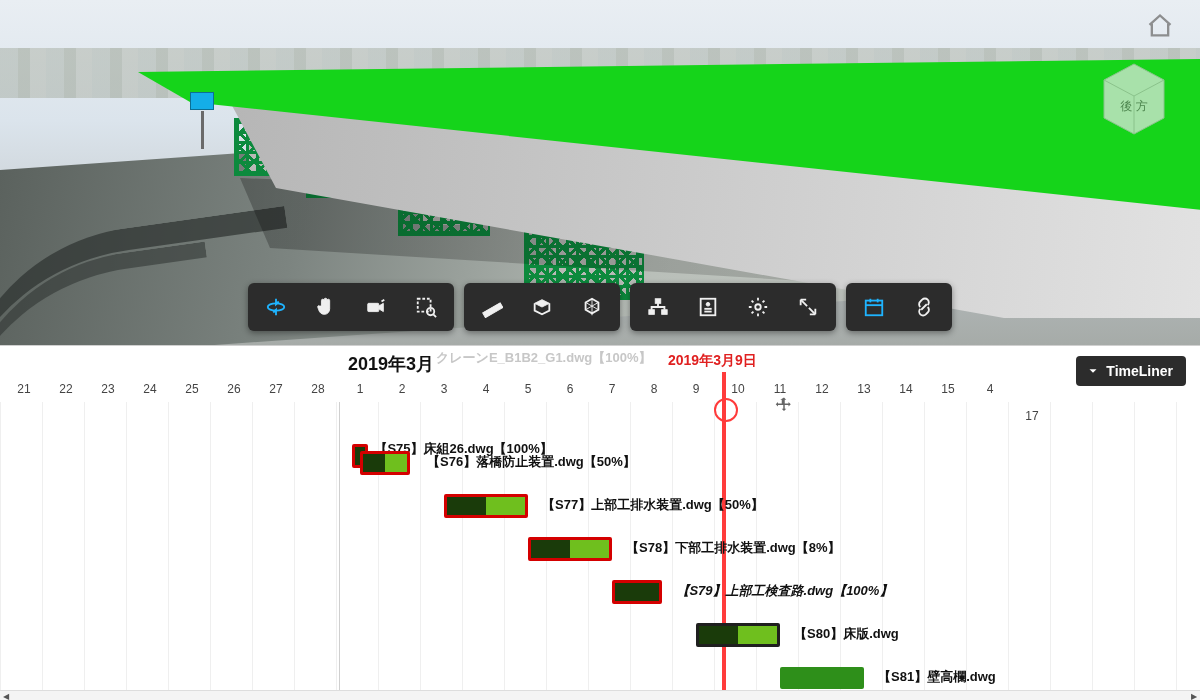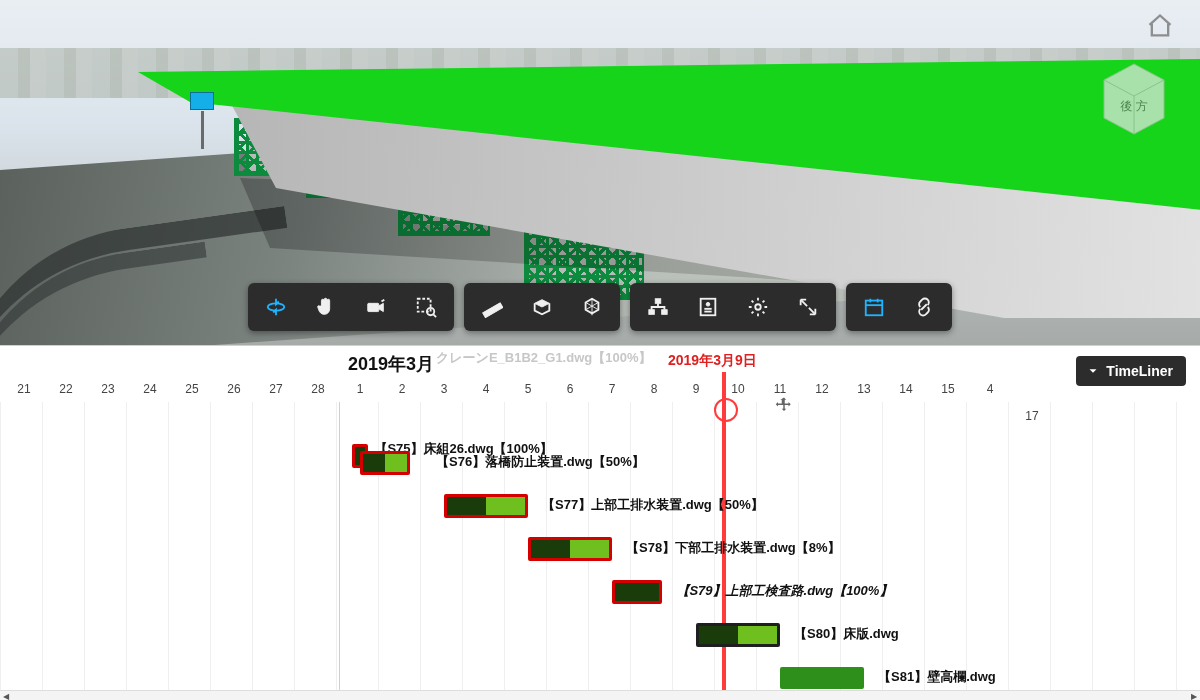--- a/index.html
+++ b/index.html
@@ -358,21 +358,21 @@
       <div class="task-row" style="top: 56px; margin-top: 36px;">
         <div class="bar" style="left: 351.6px; width: 16.8px;">
           <div class="done" style="width: 100%;"></div>
         </div>
         <div class="task-label" style="left: 374.4px; top: 2px;">【S75】床組26.dwg【100%】</div>
       </div>
       <div class="task-row" style="top: 99px;">
         <div class="bar" style="left: 360px; width: 50.4px;">
           <div class="done" style="width: 50%;"></div>
         </div>
-        <div class="task-label" style="left: 436px;">【S76】落橋防止装置.dwg【50%】</div>
+        <div class="task-label" style="left: 427px;">【S76】落橋防止装置.dwg【50%】</div>
       </div>
       <div class="task-row" style="top: 142px;">
         <div class="bar" style="left: 444px; width: 84px;">
           <div class="done" style="width: 50%;"></div>
         </div>
         <div class="task-label" style="left: 542px;">【S77】上部工排水装置.dwg【50%】</div>
       </div>
       <div class="task-row" style="top: 185px;">
         <div class="bar" style="left: 528px; width: 84px;">
           <div class="done" style="width: 50%;"></div>

